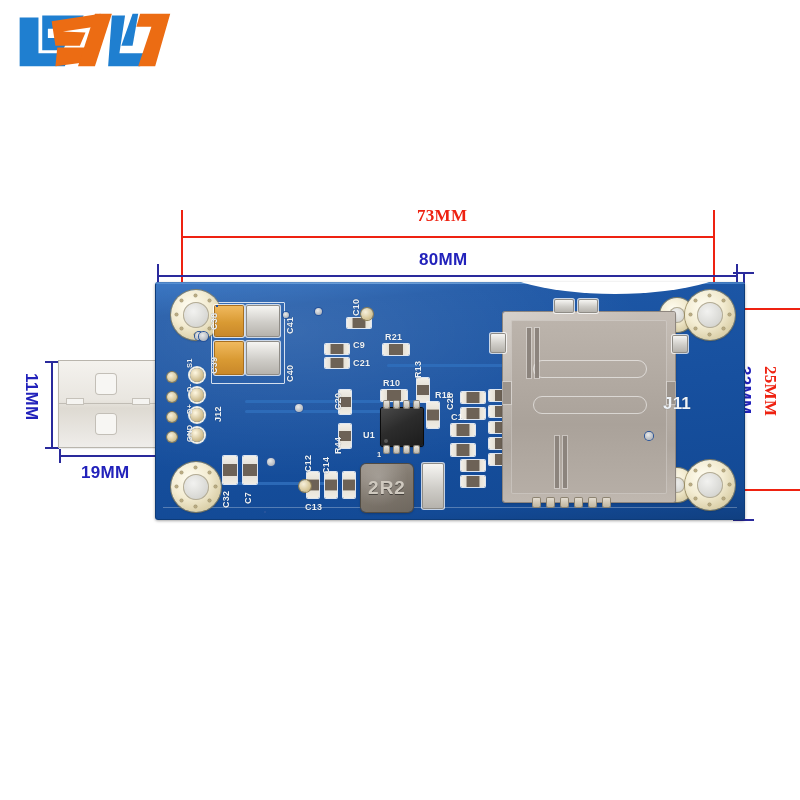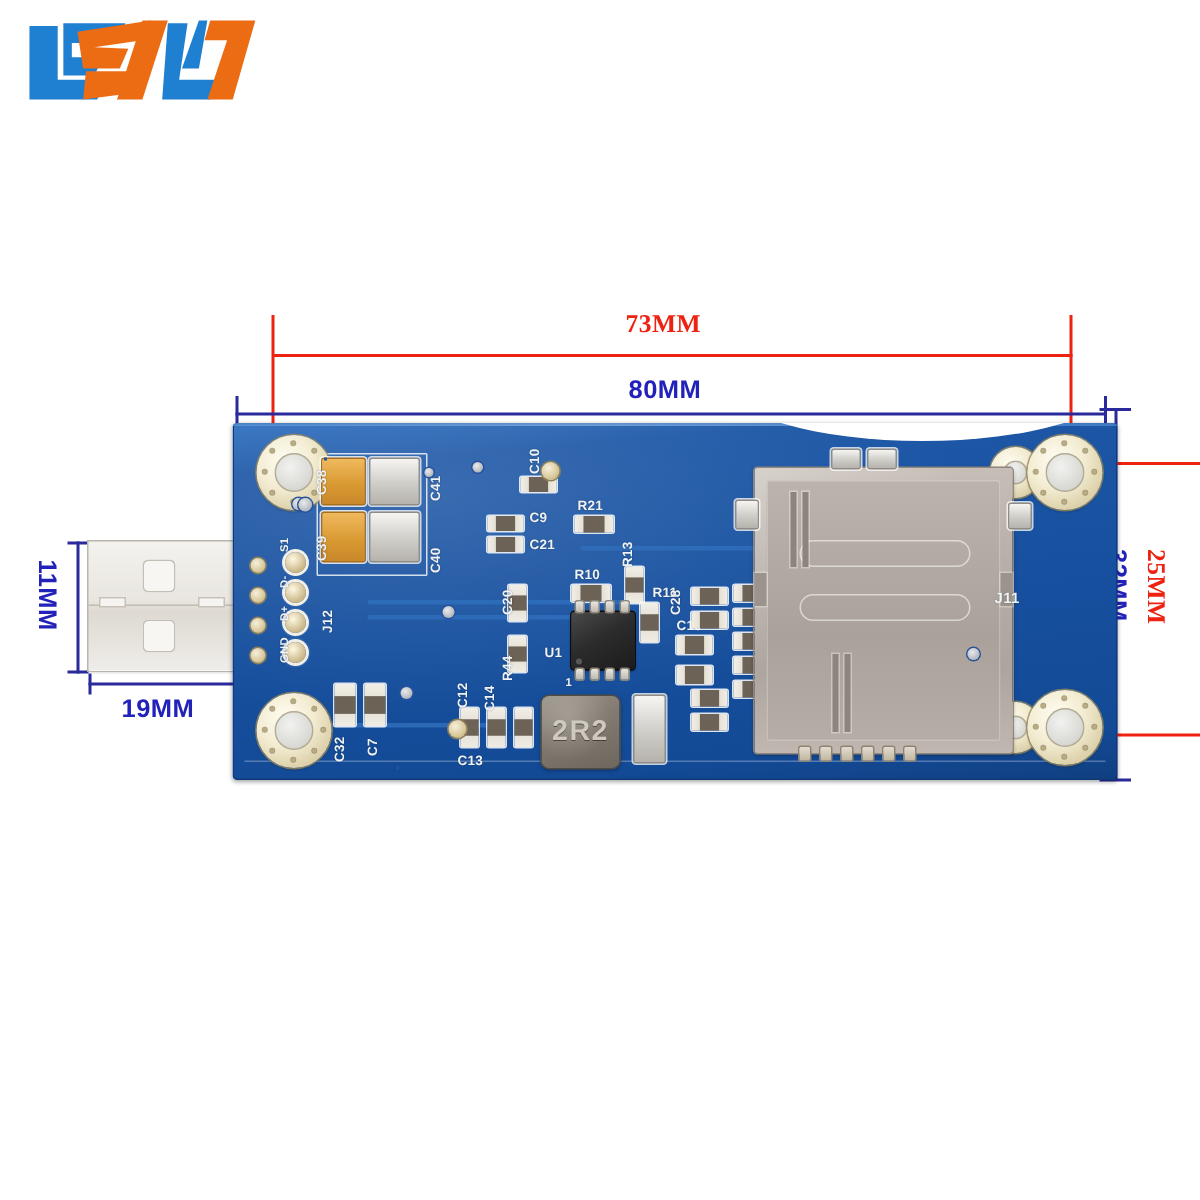--- a/index.html
+++ b/index.html
@@ -122,21 +122,21 @@
   .trace{position:absolute;background:#2f6fbc;opacity:.85;border-radius:2px;}
   .silk-line{position:absolute;background:rgba(255,255,255,.8);}
 
   
   .ref{
     position:absolute;color:#eef3f8;font-family:"Liberation Sans", sans-serif;
     font-weight:bold;font-size:9px;letter-spacing:.2px;white-space:nowrap;
     text-shadow:0 0 1px rgba(0,0,0,.45);
   }
   .ref.r90{transform:rotate(-90deg);transform-origin:0 0;}
-  .ref.big{font-size:10px;}
+  .ref.big{font-size:17px;}
   .ref.sm{font-size:7.5px;}
 </style>
 </head>
 <body>
 
 <div id="stage">
 
   <div class="logo" aria-label="BJL">
     <svg viewBox="0 0 170 68" width="160" height="64">
 

